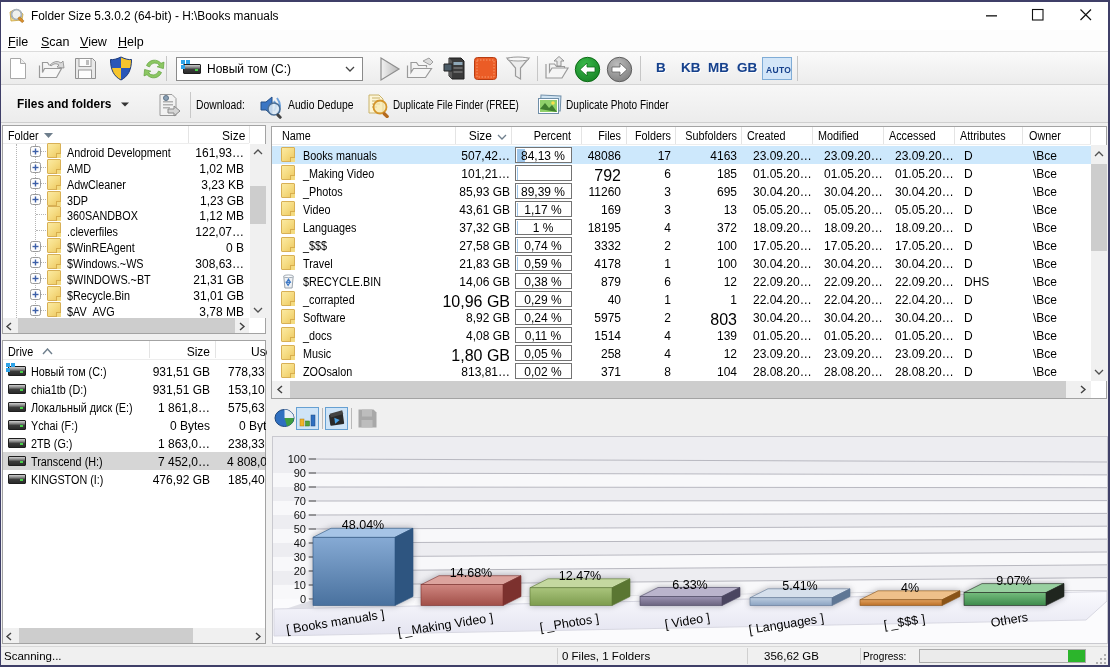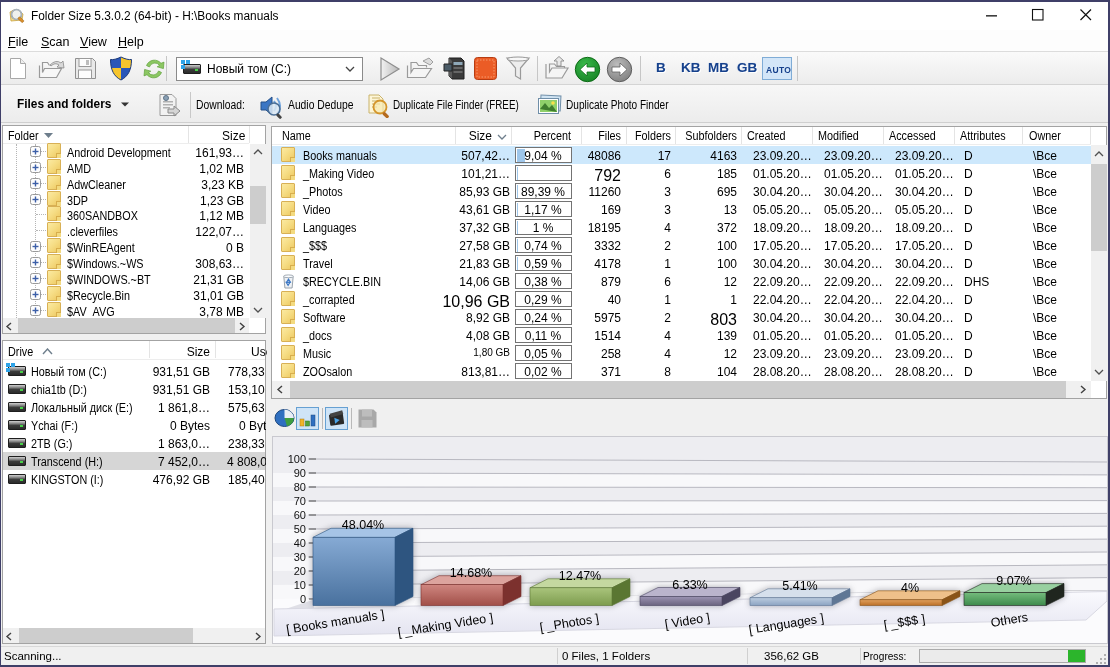--- a/index.html
+++ b/index.html
@@ -378,21 +378,21 @@
 <div class="abs hdrline" style="left:954px;top:127px;width:1px;height:17px;"></div>
 <div class="abs hdrline" style="left:1022px;top:127px;width:1px;height:17px;"></div>
 <div class="abs hdrline" style="left:1090px;top:127px;width:1px;height:17px;"></div>
 <div class="abs" style="left:272px;top:144px;width:819px;height:1px;background:#ededed"></div>
 <div class="abs" style="left:272px;top:146px;width:819px;height:18px;background:#cde8fc"></div>
 <div class="abs fold" style="left:281px;top:147px"></div>
 <div class="abs t" style="left:303px;top:150px;font-size:12px;transform:scaleX(.9);transform-origin:0 0">Books manuals</div>
 <div class="abs t" style="left:510px;top:150px;font-size:12px;transform:translateX(-100%)">507,42…</div>
 <div class="abs" style="left:515px;top:147px;width:57px;height:16px;background:#fff;border:1px solid #737373"></div>
 <div class="abs" style="left:516.5px;top:148.5px;width:8.4px;height:13px;background:#9ec6ea"></div>
-<div class="abs t" style="left:543px;top:150px;font-size:12px;transform:translateX(-50%)">9,04 %</div>
+<div class="abs t" style="left:543px;top:150px;font-size:12px;transform:translateX(-50%)">84,13 %</div>
 <div class="abs t" style="left:621px;top:150px;font-size:12px;transform:translateX(-100%)">48086</div>
 <div class="abs t" style="left:671px;top:150px;font-size:12px;transform:translateX(-100%)">17</div>
 <div class="abs t" style="left:737px;top:150px;font-size:12px;transform:translateX(-100%)">4163</div>
 <div class="abs t" style="left:753px;top:150px;font-size:12px">23.09.20…</div>
 <div class="abs t" style="left:824px;top:150px;font-size:12px">23.09.20…</div>
 <div class="abs t" style="left:895px;top:150px;font-size:12px">23.09.20…</div>
 <div class="abs t" style="left:964px;top:150px;font-size:12px">D</div>
 <div class="abs t" style="left:1033px;top:150px;font-size:12px">\Все</div>
 <div class="abs fold" style="left:281px;top:165px"></div>
 <div class="abs t" style="left:303px;top:168px;font-size:12px;transform:scaleX(.9);transform-origin:0 0">_Making Video</div>
@@ -530,21 +530,21 @@
 <div class="abs t" style="left:621px;top:330px;font-size:12px;transform:translateX(-100%)">1514</div>
 <div class="abs t" style="left:671px;top:330px;font-size:12px;transform:translateX(-100%)">4</div>
 <div class="abs t" style="left:737px;top:330px;font-size:12px;transform:translateX(-100%)">139</div>
 <div class="abs t" style="left:753px;top:330px;font-size:12px">01.05.20…</div>
 <div class="abs t" style="left:824px;top:330px;font-size:12px">01.05.20…</div>
 <div class="abs t" style="left:895px;top:330px;font-size:12px">01.05.20…</div>
 <div class="abs t" style="left:964px;top:330px;font-size:12px">D</div>
 <div class="abs t" style="left:1033px;top:330px;font-size:12px">\Все</div>
 <div class="abs fold" style="left:281px;top:345px"></div>
 <div class="abs t" style="left:303px;top:348px;font-size:12px;transform:scaleX(.9);transform-origin:0 0">Music</div>
-<div class="abs t" style="left:510px;top:348px;font-size:10px;transform:translateX(-100%)">1,80 GB</div>
+<div class="abs t" style="left:510px;top:348px;font-size:16px;transform:translateX(-100%)">1,80 GB</div>
 <div class="abs" style="left:515px;top:345px;width:57px;height:16px;background:#fff;border:1px solid #737373"></div>
 <div class="abs t" style="left:543px;top:348px;font-size:12px;transform:translateX(-50%)">0,05 %</div>
 <div class="abs t" style="left:621px;top:348px;font-size:12px;transform:translateX(-100%)">258</div>
 <div class="abs t" style="left:671px;top:348px;font-size:12px;transform:translateX(-100%)">4</div>
 <div class="abs t" style="left:737px;top:348px;font-size:12px;transform:translateX(-100%)">12</div>
 <div class="abs t" style="left:753px;top:348px;font-size:12px">23.09.20…</div>
 <div class="abs t" style="left:824px;top:348px;font-size:12px">23.09.20…</div>
 <div class="abs t" style="left:895px;top:348px;font-size:12px">23.09.20…</div>
 <div class="abs t" style="left:964px;top:348px;font-size:12px">D</div>
 <div class="abs t" style="left:1033px;top:348px;font-size:12px">\Все</div>

